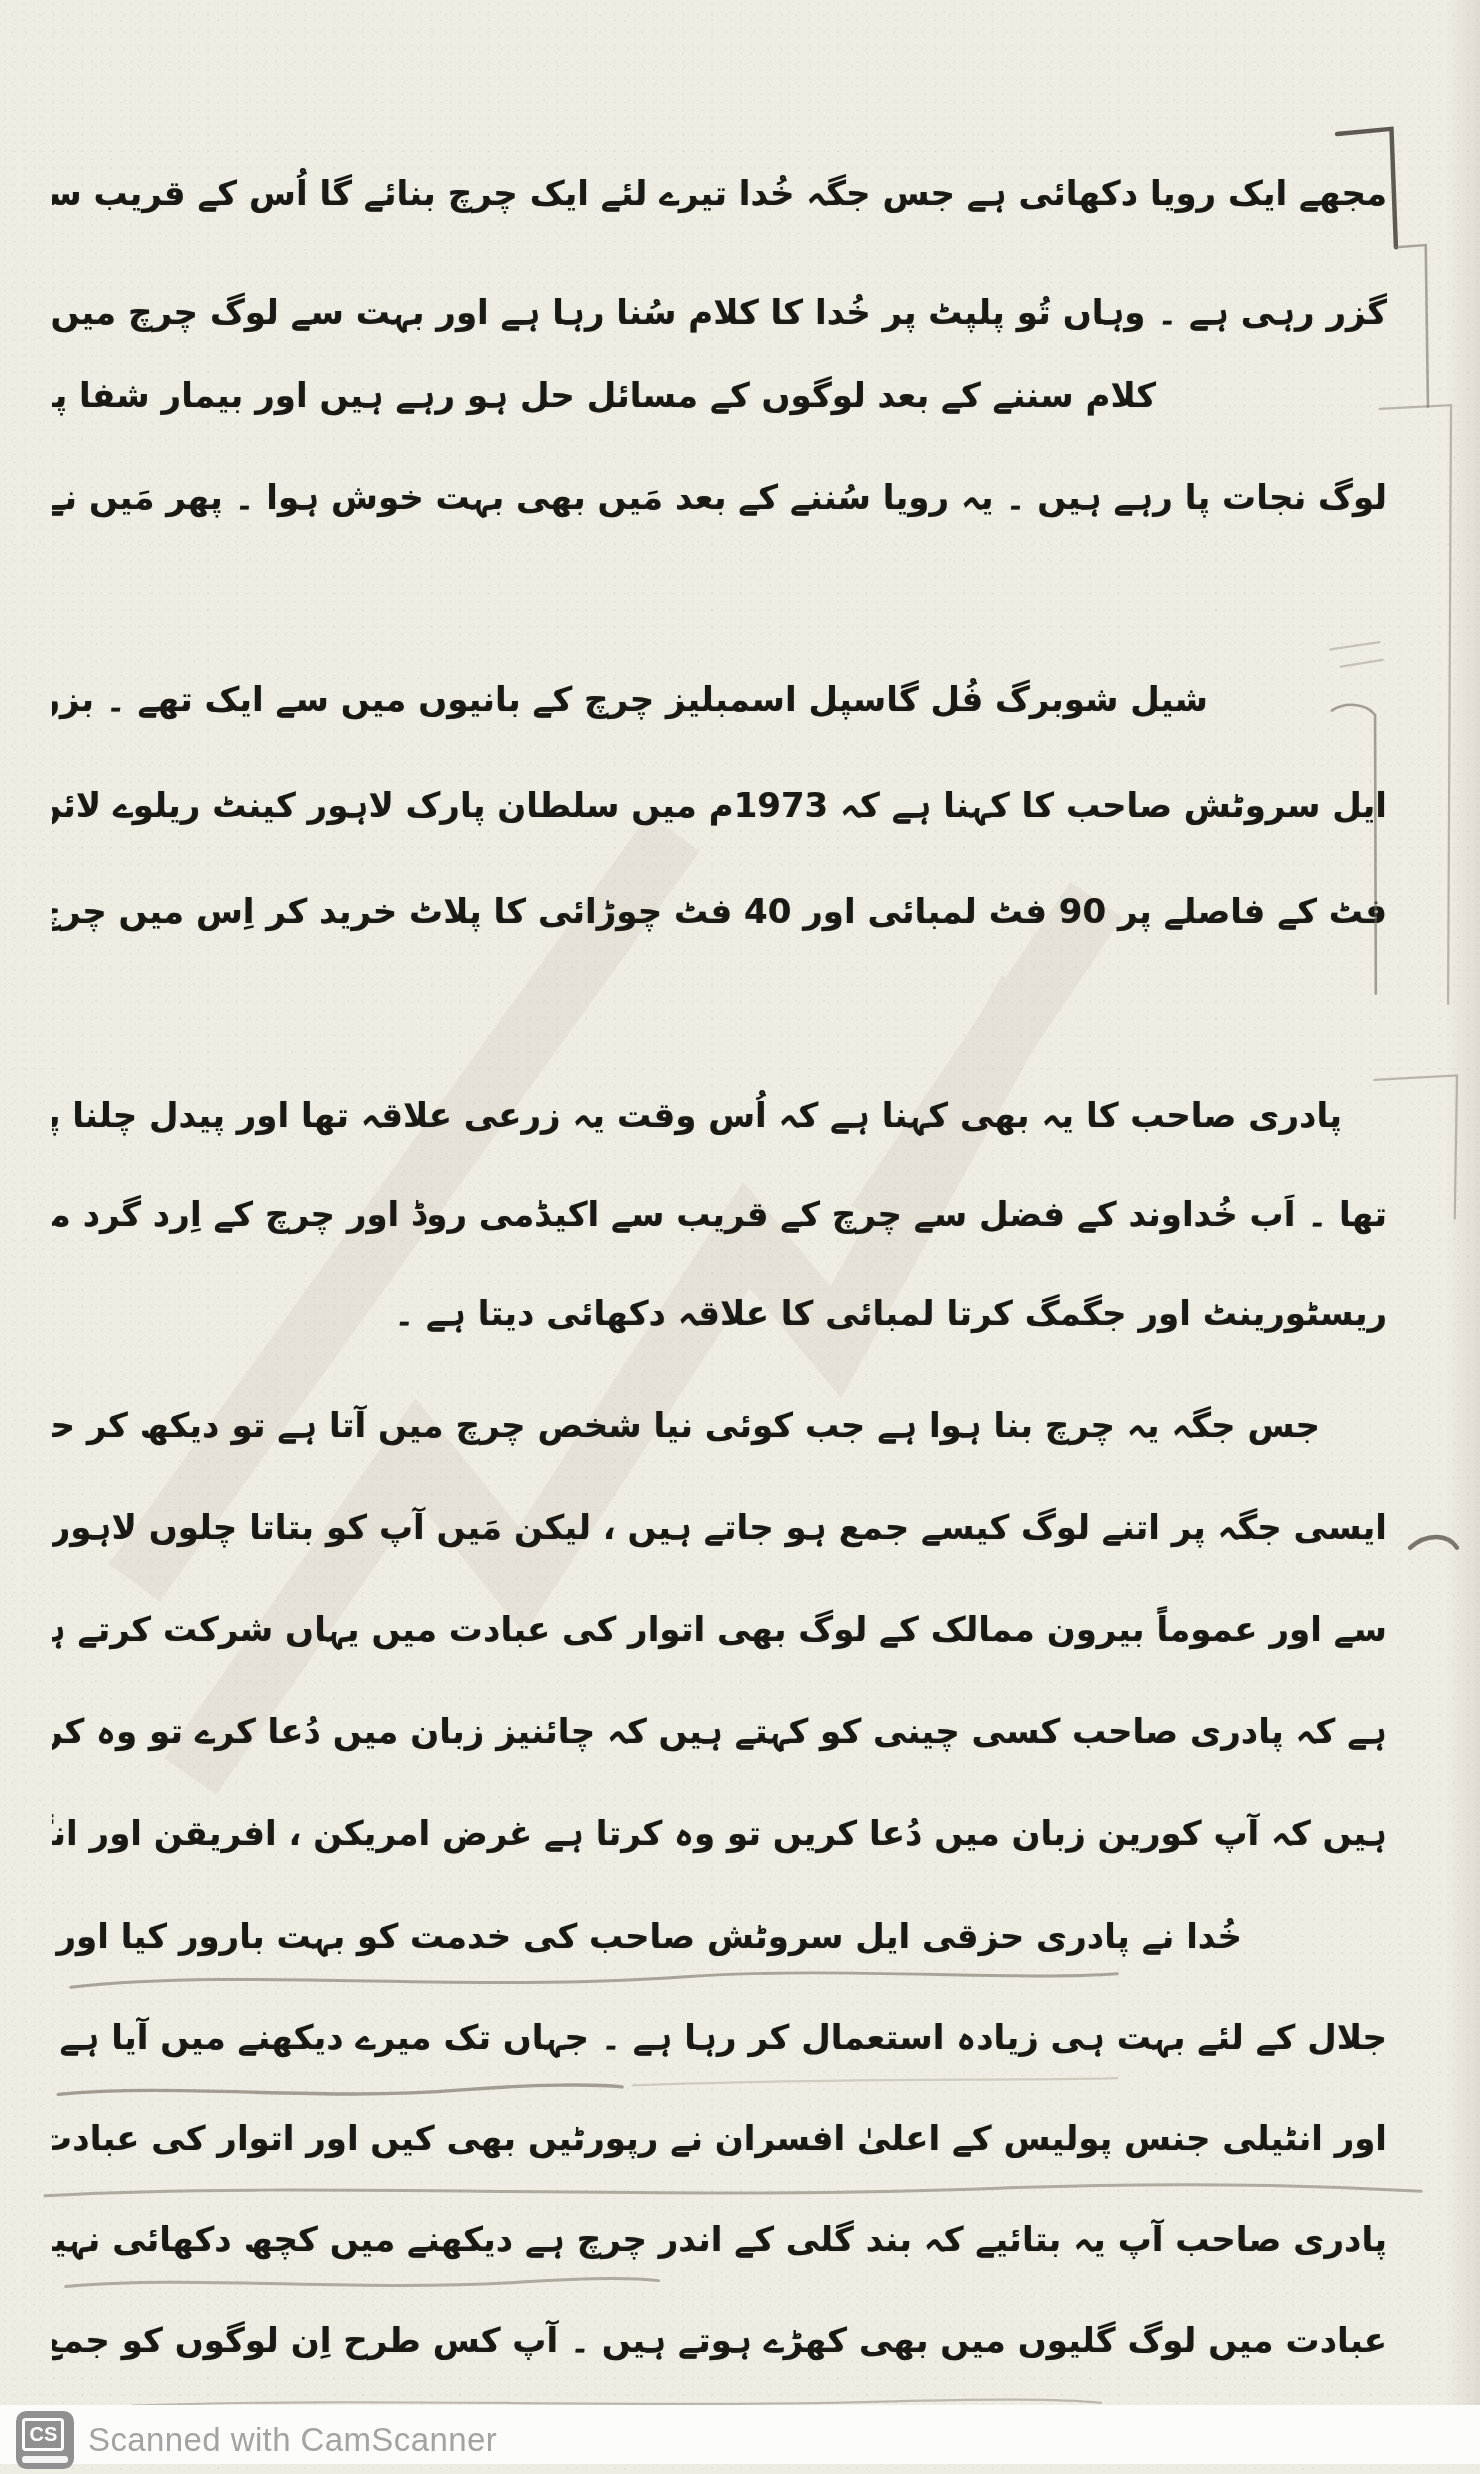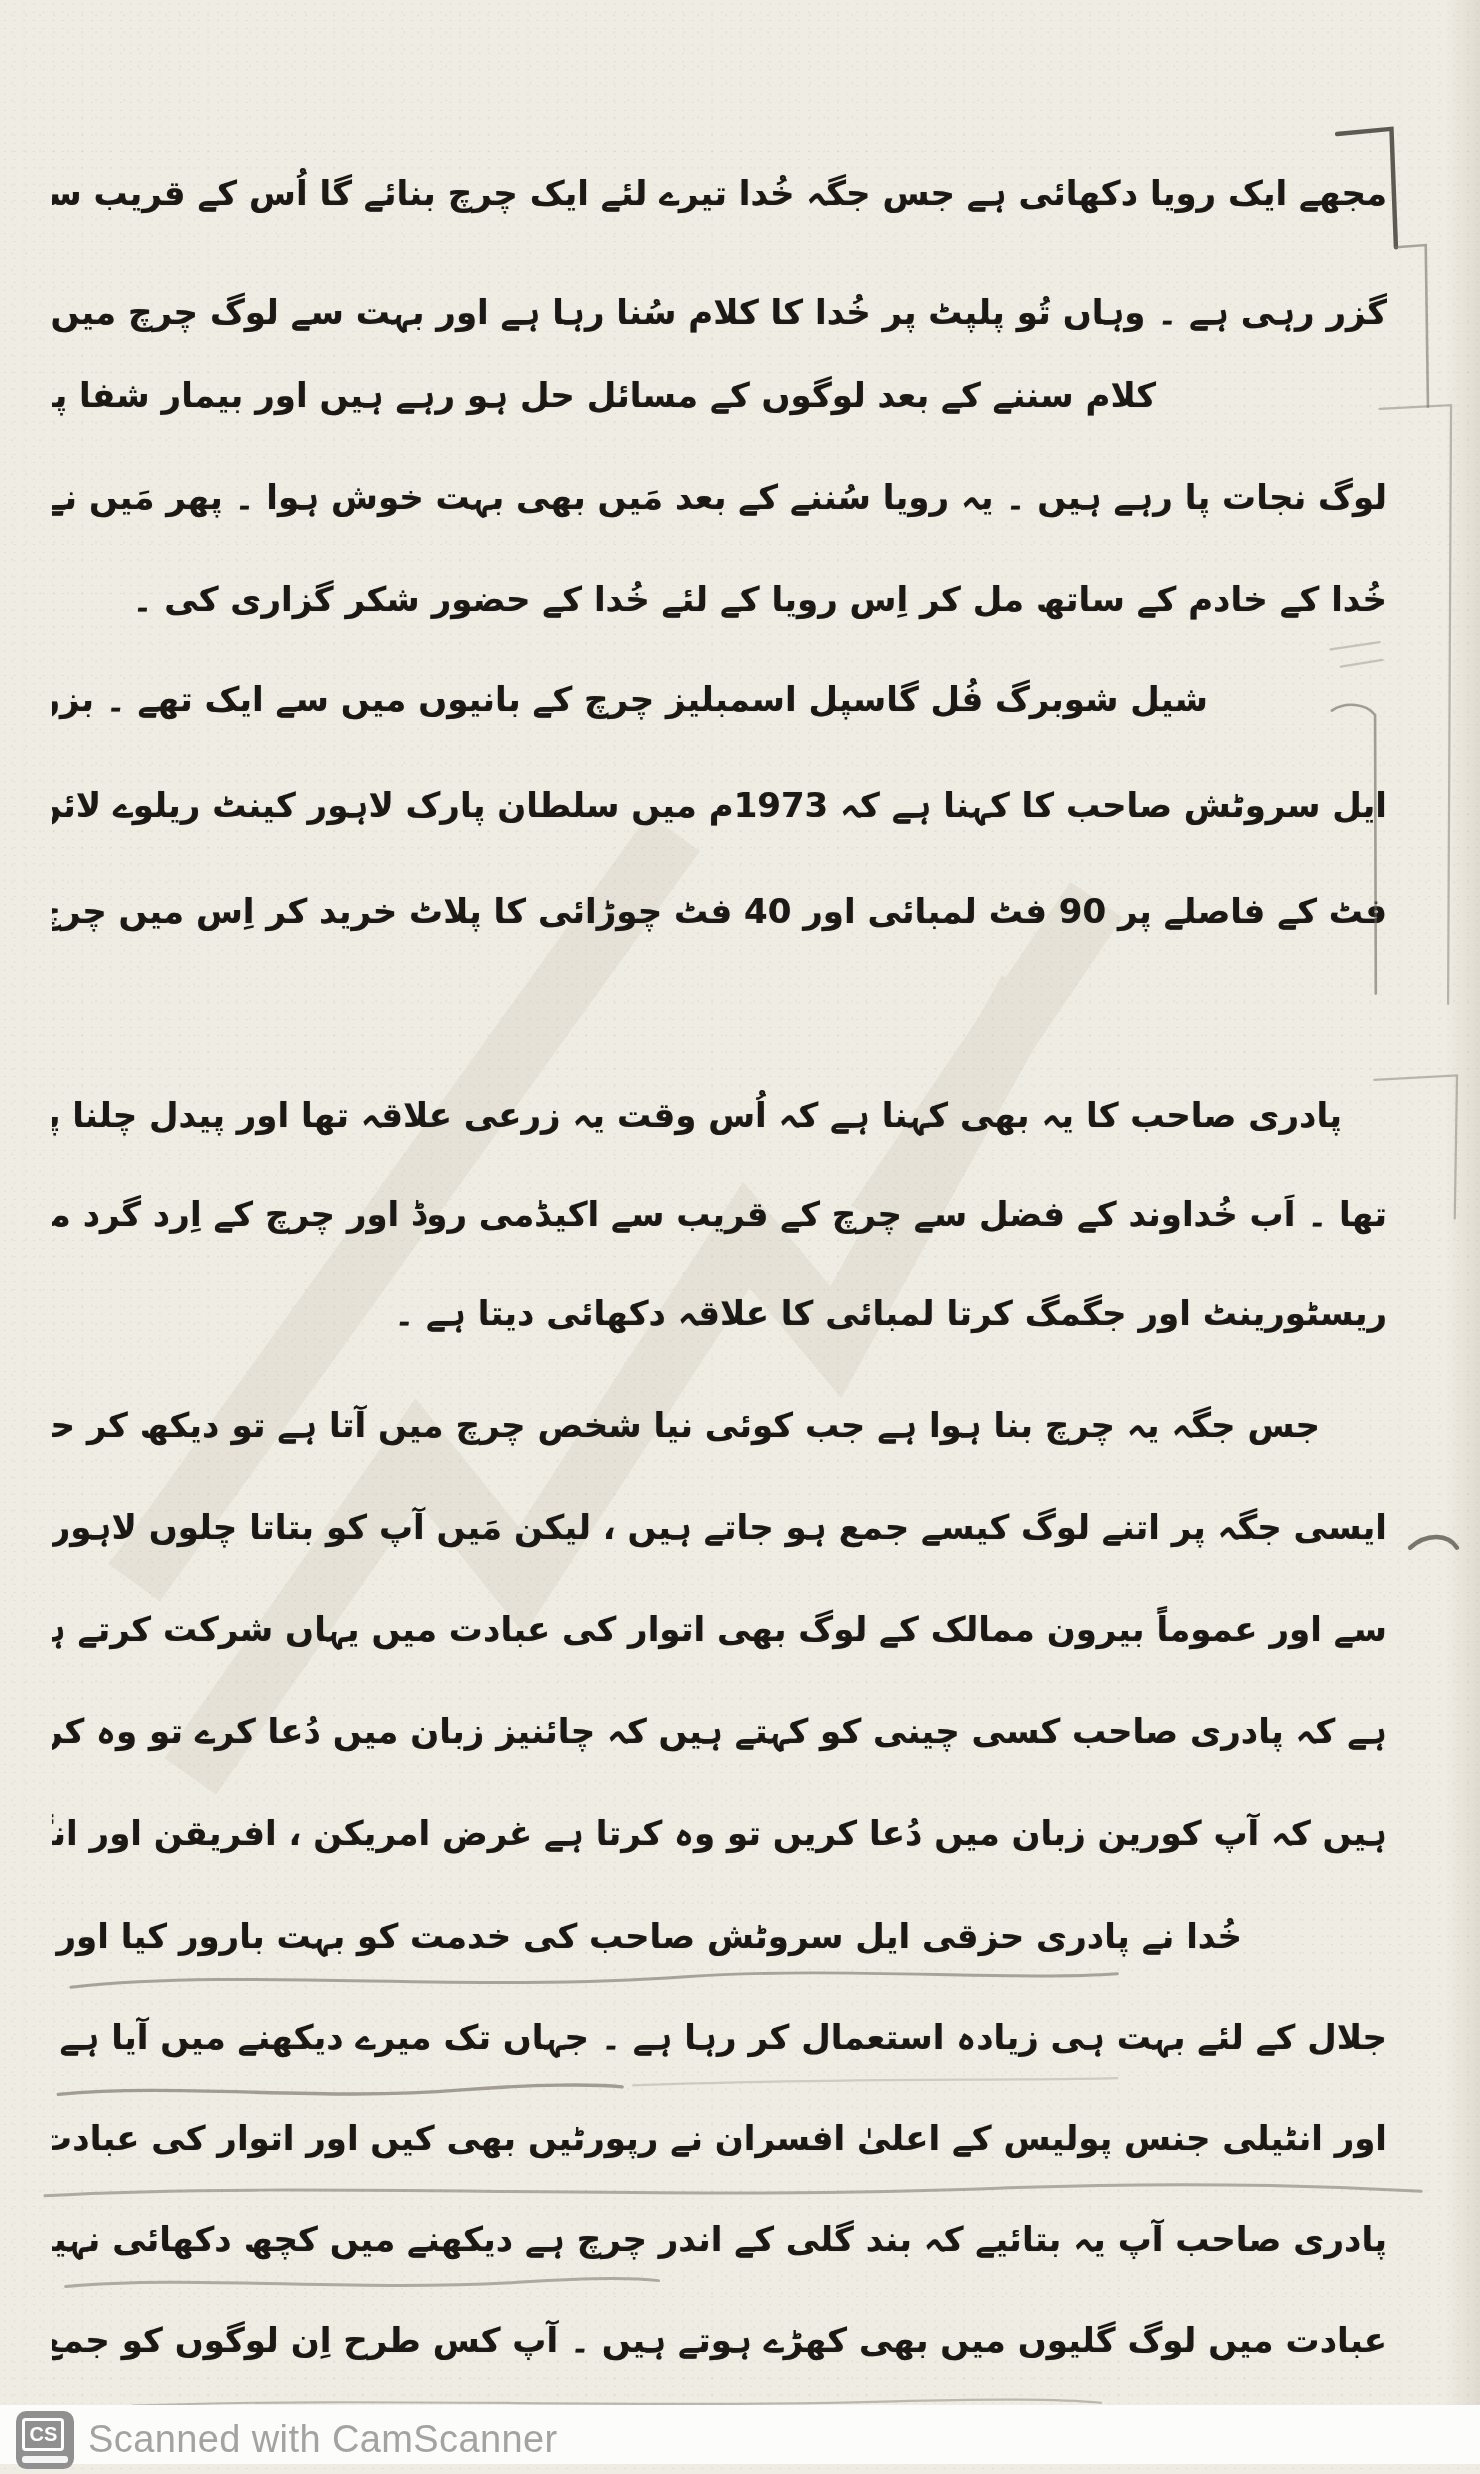--- a/index.html
+++ b/index.html
@@ -74,21 +74,21 @@
     display:flex;align-items:center;justify-content:center;
   }
   .cs-slot{
     position:absolute;left:6px;bottom:6px;width:46px;height:6.7px;
     background:#ffffff;border-radius:3px;opacity:.9;
   }
   .footer-label{
     position:absolute;left:88px;top:0;height:69px;
     display:flex;align-items:center;
     font-family:"Liberation Sans", sans-serif;
-    font-size:38px;color:#a3a3a3;letter-spacing:0.4px;
+    font-size:33px;color:#a3a3a3;letter-spacing:0.4px;
   }
 </style>
 </head>
 <body>
 
 <div class="page">
 
   <svg class="watermark" viewBox="0 0 1988 3323">
     <g fill="none" stroke="#a89e8a" stroke-width="85" opacity="0.13" stroke-linejoin="miter">
       <path d="M255,2385 L560,1948 L700,2122 L1002,1658 L1122,1802 L1382,1330"></path>
@@ -99,21 +99,20 @@
 
 
   <div id="text-block">
       <div class="para p1" lang="ur">
         <div class="line first" dir="rtl">مجھے ایک رویا دکھائی ہے جس جگہ خُدا تیرے لئے ایک چرچ بنائے گا اُس کے قریب سے ریلوے لائن</div>
         <div class="line last" dir="rtl">گزر رہی ہے ۔ وہاں تُو پلپٹ پر خُدا کا کلام سُنا رہا ہے اور بہت سے لوگ چرچ میں بیٹھے ہوئے ہیں ۔</div>
       </div>
       <div class="para p2" lang="ur">
         <div class="line first" dir="rtl">کلام سننے کے بعد لوگوں کے مسائل حل ہو رہے ہیں اور بیمار شفا پا رہے ہیں اور بہت سے</div>
         <div class="line" dir="rtl">لوگ نجات پا رہے ہیں ۔ یہ رویا سُننے کے بعد مَیں بھی بہت خوش ہوا ۔ پھر مَیں نے اور میری بیوی نے</div>
-        <div class="line last" dir="rtl">خُدا کے خادم کے ساتھ مل کر اِس رویا کے لئے خُدا کے حضور شکر گزاری کی ۔</div>
       </div>
       <div class="para p3" lang="ur">
         <div class="line first" dir="rtl">شیل شوبرگ فُل گاسپل اسمبلیز چرچ کے بانیوں میں سے ایک تھے ۔ بزرگ پادری حزقی</div>
         <div class="line" dir="rtl">ایل سروٹش صاحب کا کہنا ہے کہ 1973م میں سلطان پارک لاہور کینٹ ریلوے لائن سے تقریباً 75</div>
         <div class="line" dir="rtl">فٹ کے فاصلے پر 90 فٹ لمبائی اور 40 فٹ چوڑائی کا پلاٹ خرید کر اِس میں چرچ بلڈنگ اور پاسٹر</div>
       </div>
       <div class="para p4" lang="ur">
         <div class="line first" dir="rtl">پادری صاحب کا یہ بھی کہنا ہے کہ اُس وقت یہ زرعی علاقہ تھا اور پیدل چلنا پھرنا بھی مشکل</div>
         <div class="line" dir="rtl">تھا ۔ اَب خُداوند کے فضل سے چرچ کے قریب سے اکیڈمی روڈ اور چرچ کے اِرد گرد مارکیٹیں ، اچھے</div>
         <div class="line last" dir="rtl">ریسٹورینٹ اور جگمگ کرتا لمبائی کا علاقہ دکھائی دیتا ہے ۔</div>

